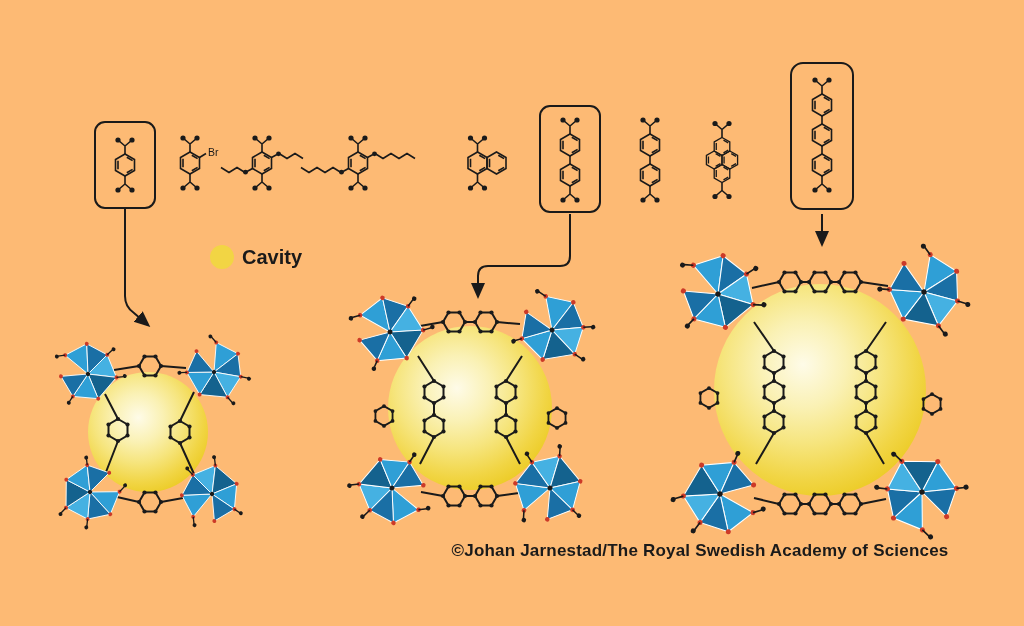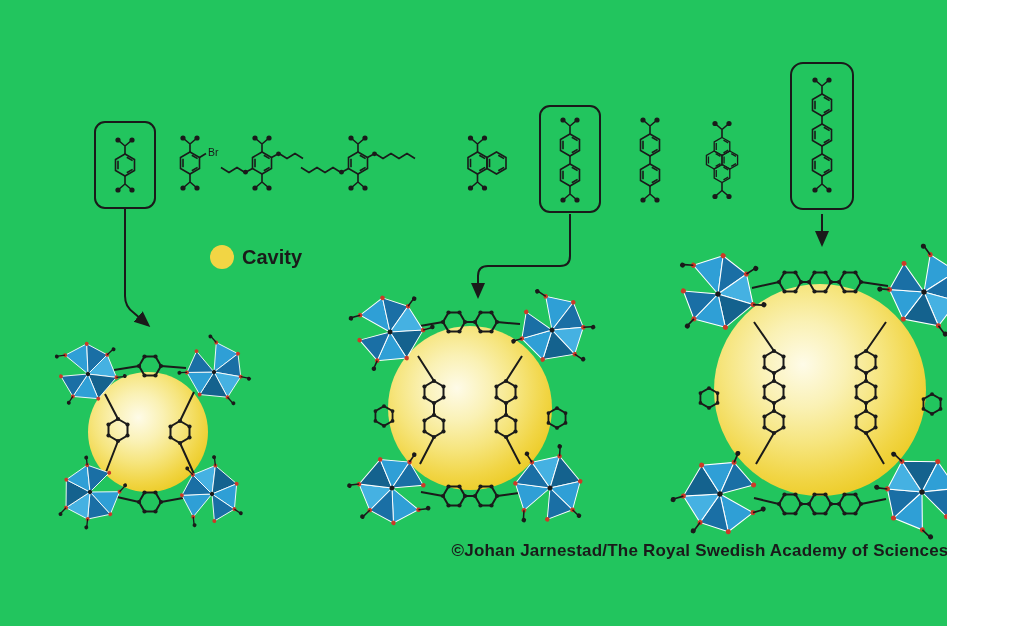--- a/index.html
+++ b/index.html
@@ -1,19 +1,19 @@
 <!DOCTYPE html>
 <html><head>
 <meta charset="utf-8">
 <style>
   html,body{margin:0;padding:0;background:#ffffff;}
   .canvas{
     position:relative;
-    width:947px;height:626px;
-    background:#22c55e;
+    width:1024px;height:626px;
+    background:#fdba74;
     font-family:"Liberation Sans", sans-serif;
     overflow:hidden;
   }
   svg text{font-family:"Liberation Sans", sans-serif;}
   .cavity-label{font-size:20px;font-weight:700;fill:#1a1a1a;}
   .credit{font-size:17px;font-weight:700;fill:#1a1a1a;letter-spacing:0.2px;}
   .br-label{font-size:10.5px;fill:#1a1a1a;}
 </style>
 </head>
 <body>

